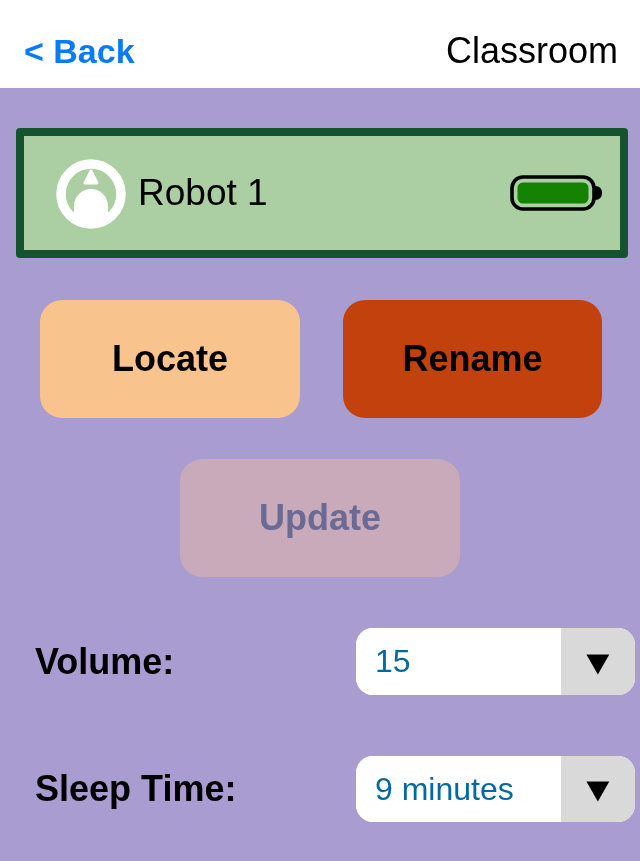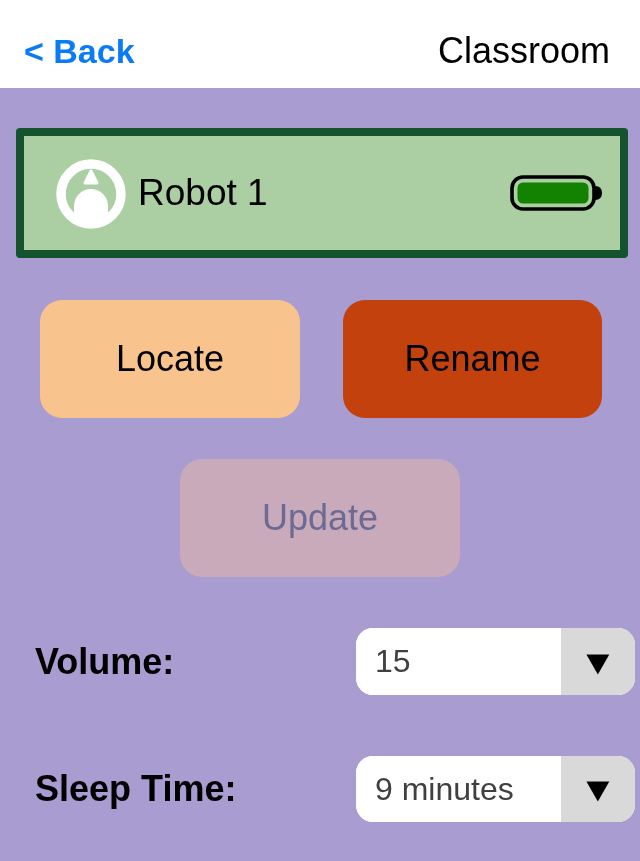--- a/index.html
+++ b/index.html
@@ -5,21 +5,21 @@
   html,body{margin:0;padding:0;}
   body{font-family:"Liberation Sans","DejaVu Sans",sans-serif;}
   .screen{
     position:relative;width:640px;height:861px;overflow:hidden;
     background:#a89cd0;
   }
   
   .header{
     position:absolute;left:0;top:0;width:640px;height:88px;
     background:#ffffff;display:flex;align-items:center;justify-content:space-between;
-    box-sizing:border-box;padding:14px 30px 0 24px;
+    box-sizing:border-box;padding:14px 22px 0 24px;
   }
   .back-link{
     color:#0a7bf6;font-size:34px;font-weight:bold;cursor:pointer;white-space:nowrap;
   }
   .screen-title{color:#000;font-size:36px;font-weight:400;}
   
   .robot-card{
     position:absolute;left:16px;top:128px;width:612px;height:130px;
     box-sizing:border-box;border:8px solid #14532d;border-radius:4px;
     background:#abcea2;display:flex;align-items:center;
@@ -27,21 +27,21 @@
   }
   .robot-icon{flex:0 0 auto;width:72px;height:72px;}
   .robot-name{
     flex:1 1 auto;margin-left:11px;color:#000;font-size:37px;font-weight:400;
     white-space:nowrap;overflow:hidden;
   }
   .battery-icon{flex:0 0 auto;width:92px;height:36px;}
   
   .btn{
     position:absolute;border:none;border-radius:22px;
-    font-family:inherit;font-size:36px;font-weight:normal;color:#000;
+    font-family:inherit;font-size:36px;font-weight:bold;color:#000;
     display:flex;align-items:center;justify-content:center;cursor:pointer;
   }
   .btn-locate{left:40px;top:300px;width:260px;height:118px;background:#f9c38d;}
   .btn-rename{left:343px;top:300px;width:259px;height:118px;background:#c2410c;}
   .btn-update{
     left:180px;top:459px;width:280px;height:118px;background:#c9aaba;
     color:#6b6a94;cursor:default;
   }
   
   .setting-row{position:absolute;left:0;width:640px;margin-left:15px;}
@@ -51,21 +51,21 @@
     position:absolute;left:20px;top:50%;transform:translateY(-50%);
     color:#000;font-size:36px;font-weight:bold;white-space:nowrap;
   }
   .dropdown{
     position:absolute;left:341px;top:0;width:279px;height:100%;
     border-radius:17px;overflow:hidden;display:flex;cursor:pointer;
     background:#ffffff;
   }
   .dropdown-value{
     flex:1 1 auto;display:flex;align-items:center;
-    padding-left:19px;color:#404040;font-size:32px;font-weight:400;
+    padding-left:19px;color:#0369a1;font-size:32px;font-weight:400;
     background:#ffffff;white-space:nowrap;
   }
   .dropdown-arrow-box{
     flex:0 0 74px;background:#d9d9d9;display:flex;
     align-items:center;justify-content:center;
   }
   .dropdown-arrow{font-size:34px;color:#000;line-height:1;transform:scaleX(1.15);}
 </style>
 </head>
 <body>

